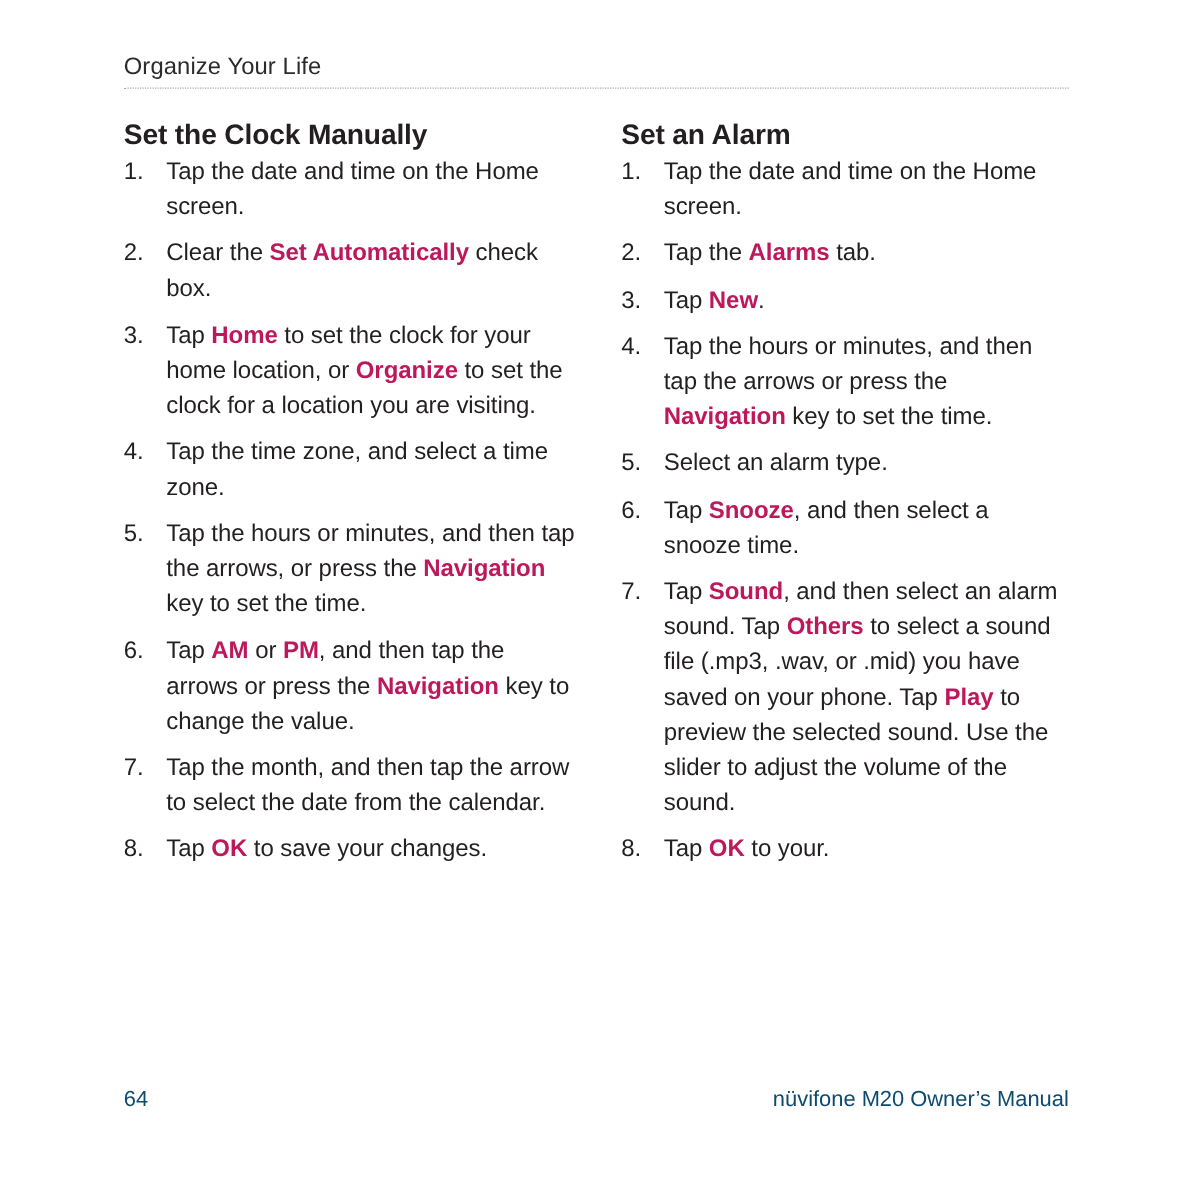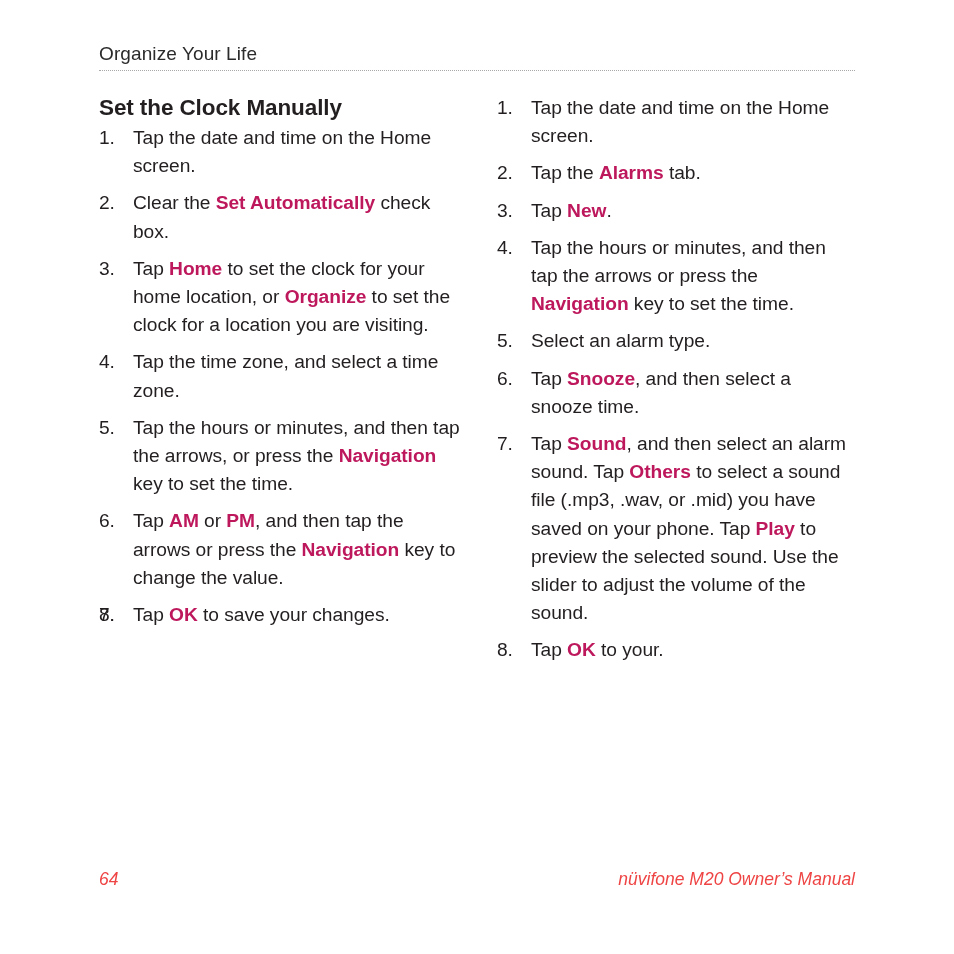--- a/index.html
+++ b/index.html
@@ -108,24 +108,23 @@
     position: absolute;
     left: 99px;
     top: 866px;
     width: 756px;
     height: 26px;
   }
   .footer .page-num,
   .footer .manual-title {
     position: absolute;
     top: 0;
-    font-style: italic;
     font-size: 17.5px;
     line-height: 26px;
-    color: #ef4444;
+    color: #0c4a6e;
     white-space: nowrap;
   }
   .footer .page-num    { left: 0; }
   .footer .manual-title{ right: 0; }
 </style>
 </head>
 <body>
 
 <div class="page">
 
@@ -138,26 +137,27 @@
 
     <div class="col col-left">
       <h2 class="section-heading">Set the Clock Manually</h2>
       <ol class="steps">
           <li><span class="step-num">1.</span><span><span>Tap the date and time on the Home screen.</span></span></li>
           <li><span class="step-num">2.</span><span><span>Clear the </span><span class="ui">Set Automatically</span><span> check box.</span></span></li>
           <li><span class="step-num">3.</span><span><span>Tap </span><span class="ui">Home</span><span> to set the clock for your home location, or </span><span class="ui">Organize</span><span> to set the clock for a location you are visiting.</span></span></li>
           <li><span class="step-num">4.</span><span><span>Tap the time zone, and select a time zone.</span></span></li>
           <li><span class="step-num">5.</span><span><span>Tap the hours or minutes, and then tap the arrows, or press the </span><span class="ui">Navigation</span><span> key to set the time.</span></span></li>
           <li><span class="step-num">6.</span><span><span>Tap </span><span class="ui">AM</span><span> or </span><span class="ui">PM</span><span>, and then tap the arrows or press the </span><span class="ui">Navigation</span><span> key to change the value.</span></span></li>
-          <li><span class="step-num">7.</span></li>
+          <li><span class="step-num">7.</span><span><span>Tap the month, and then tap the arrow to select the date from the calendar.</span></span></li>
           <li><span class="step-num">8.</span><span><span>Tap </span><span class="ui">OK</span><span> to save your changes.</span></span></li>
         </ol>
     </div>
 
     <div class="col col-right">
+      <h2 class="section-heading">Set an Alarm</h2>
       <ol class="steps">
           <li><span class="step-num">1.</span><span><span>Tap the date and time on the Home screen.</span></span></li>
           <li><span class="step-num">2.</span><span><span>Tap the </span><span class="ui">Alarms</span><span> tab.</span></span></li>
           <li><span class="step-num">3.</span><span><span>Tap </span><span class="ui">New</span><span>.</span></span></li>
           <li><span class="step-num">4.</span><span><span>Tap the hours or minutes, and then tap the arrows or press the </span><span class="ui">Navigation</span><span> key to set the time.</span></span></li>
           <li><span class="step-num">5.</span><span><span>Select an alarm type.</span></span></li>
           <li><span class="step-num">6.</span><span><span>Tap </span><span class="ui">Snooze</span><span>, and then select a snooze time.</span></span></li>
           <li><span class="step-num">7.</span><span><span>Tap </span><span class="ui">Sound</span><span>, and then select an alarm sound. Tap </span><span class="ui">Others</span><span> to select a sound file (.mp3, .wav, or .mid) you have saved on your phone. Tap </span><span class="ui">Play</span><span> to preview the selected sound. Use the slider to adjust the volume of the sound.</span></span></li>
           <li><span class="step-num">8.</span><span><span>Tap </span><span class="ui">OK</span><span> to your.</span></span></li>
         </ol>

